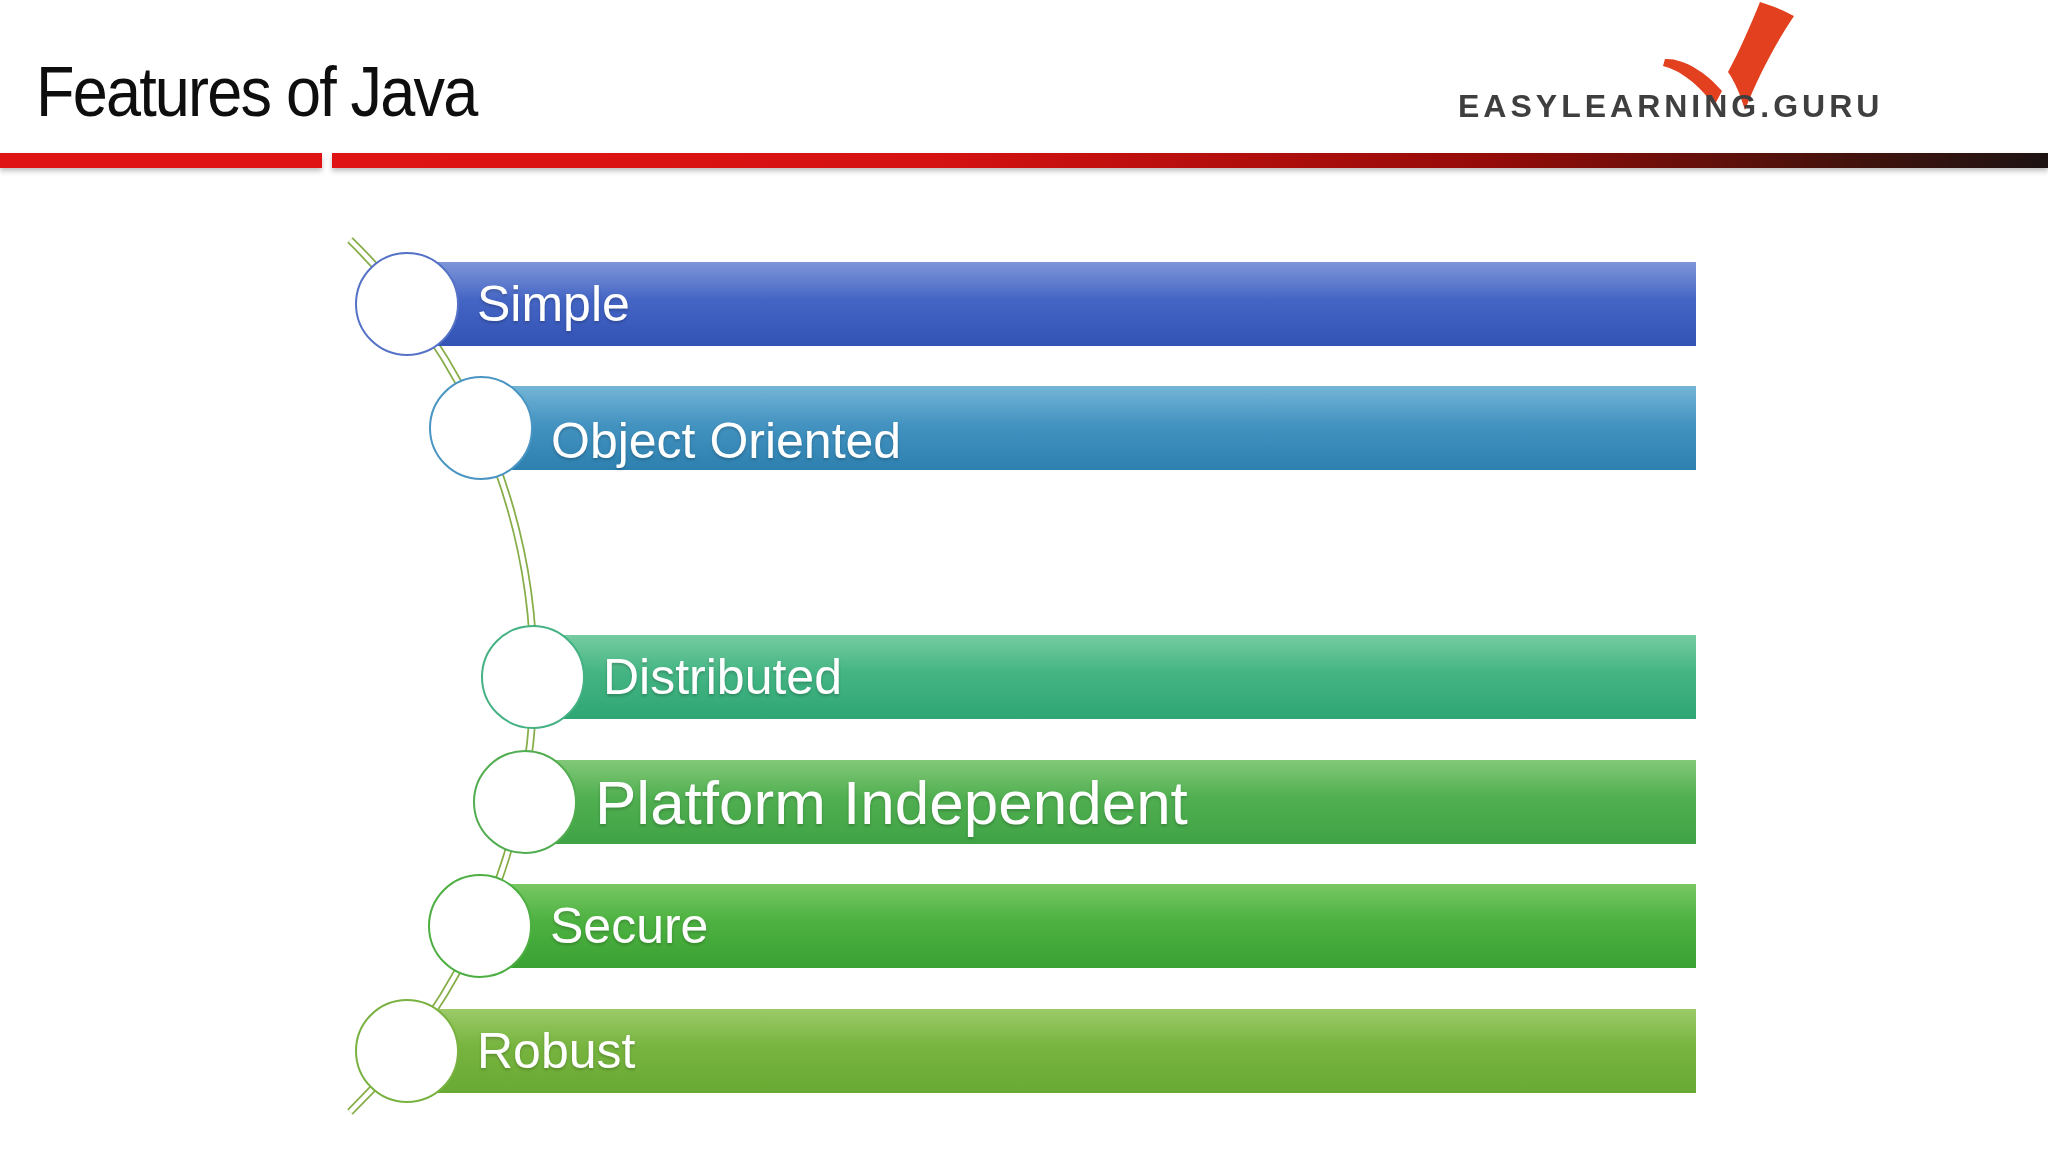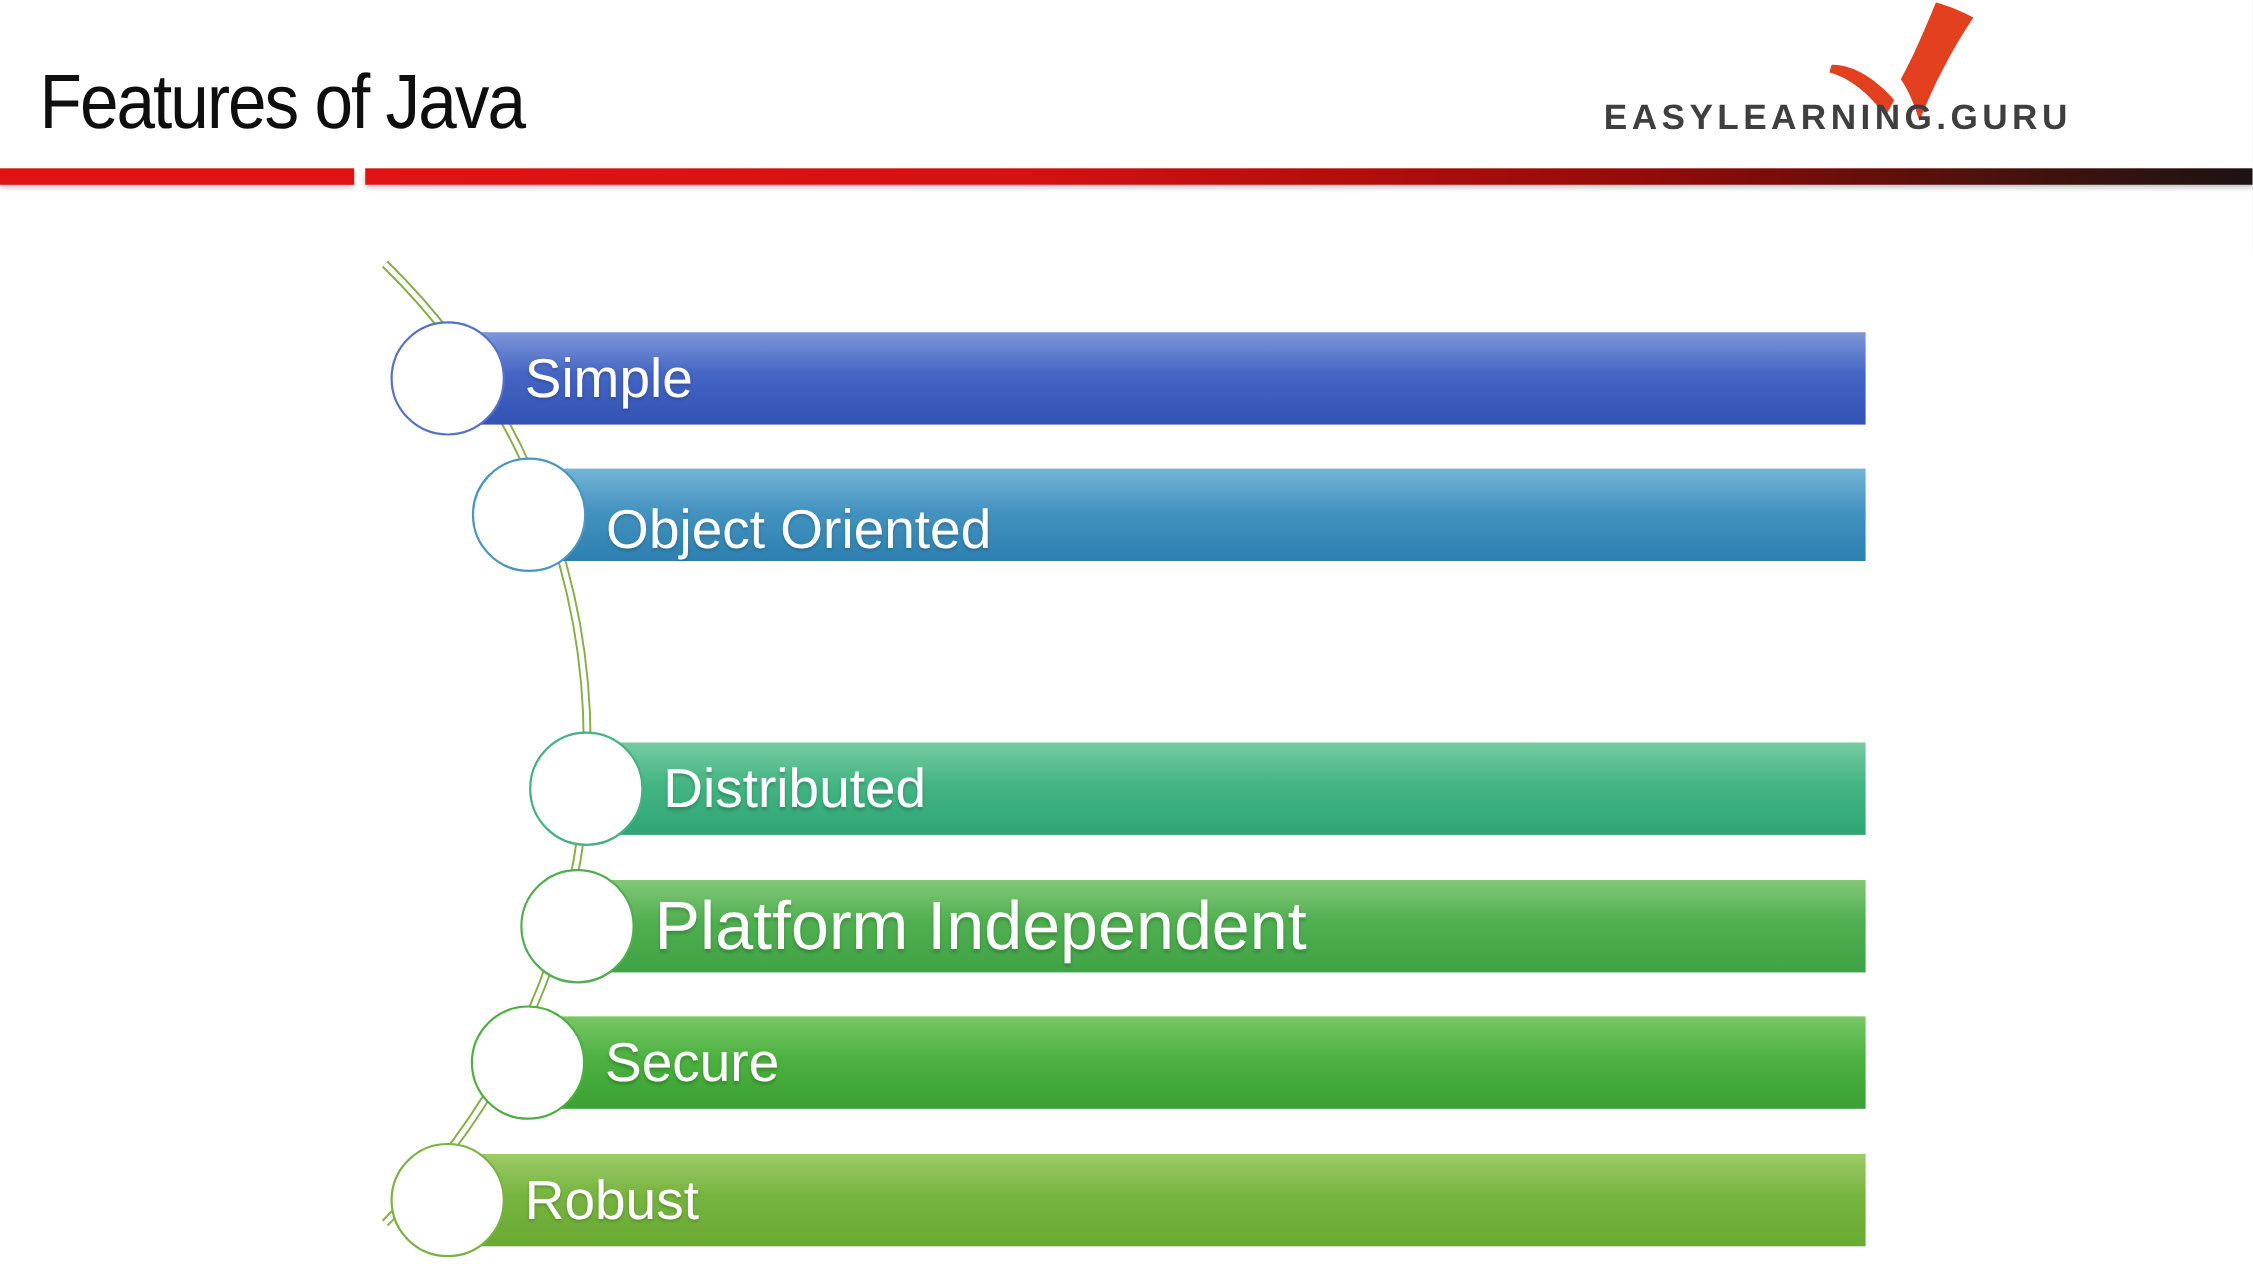--- a/index.html
+++ b/index.html
@@ -27,21 +27,21 @@
     font-size:32px;font-weight:700;letter-spacing:4px;
     white-space:nowrap;z-index:4;
   }
   .logo-mark{position:absolute;left:1663px;top:2px;z-index:4;}
   
   .stem{position:absolute;left:0;top:0;z-index:0;}
   
   .bar{
     position:absolute;height:84px;z-index:1;
     display:flex;align-items:center;
-    color:#ffffff;font-size:50px;font-weight:400;margin-top:40px;
+    color:#ffffff;font-size:50px;font-weight:400;
   }
   .bar .label{
     padding-left:70px;white-space:nowrap;
     text-shadow:0 2px 3px rgba(0,0,0,.20);
   }
   .ring{
     position:absolute;left:-52px;top:-10px;
     width:104px;height:104px;border-radius:50%;
     background:#ffffff;border:2.5px solid #888;
     box-sizing:border-box;z-index:2;

